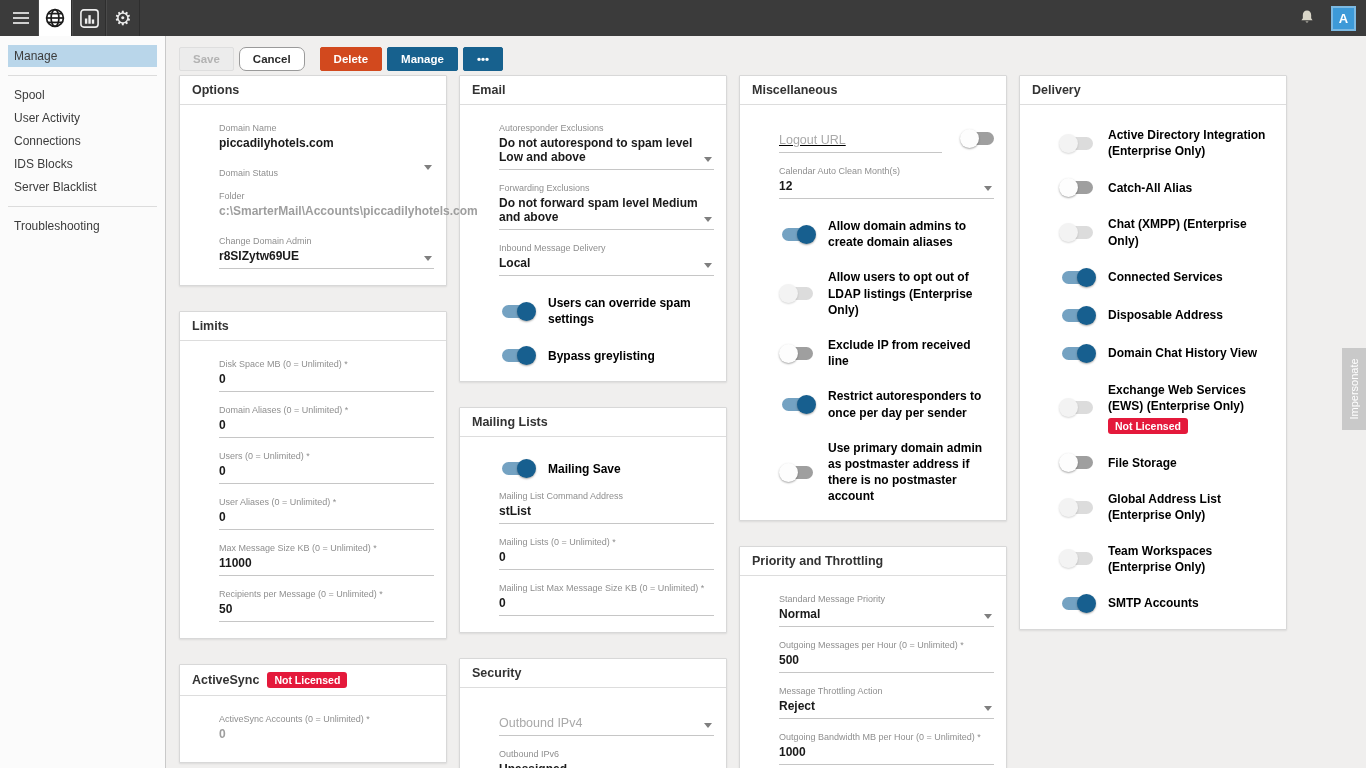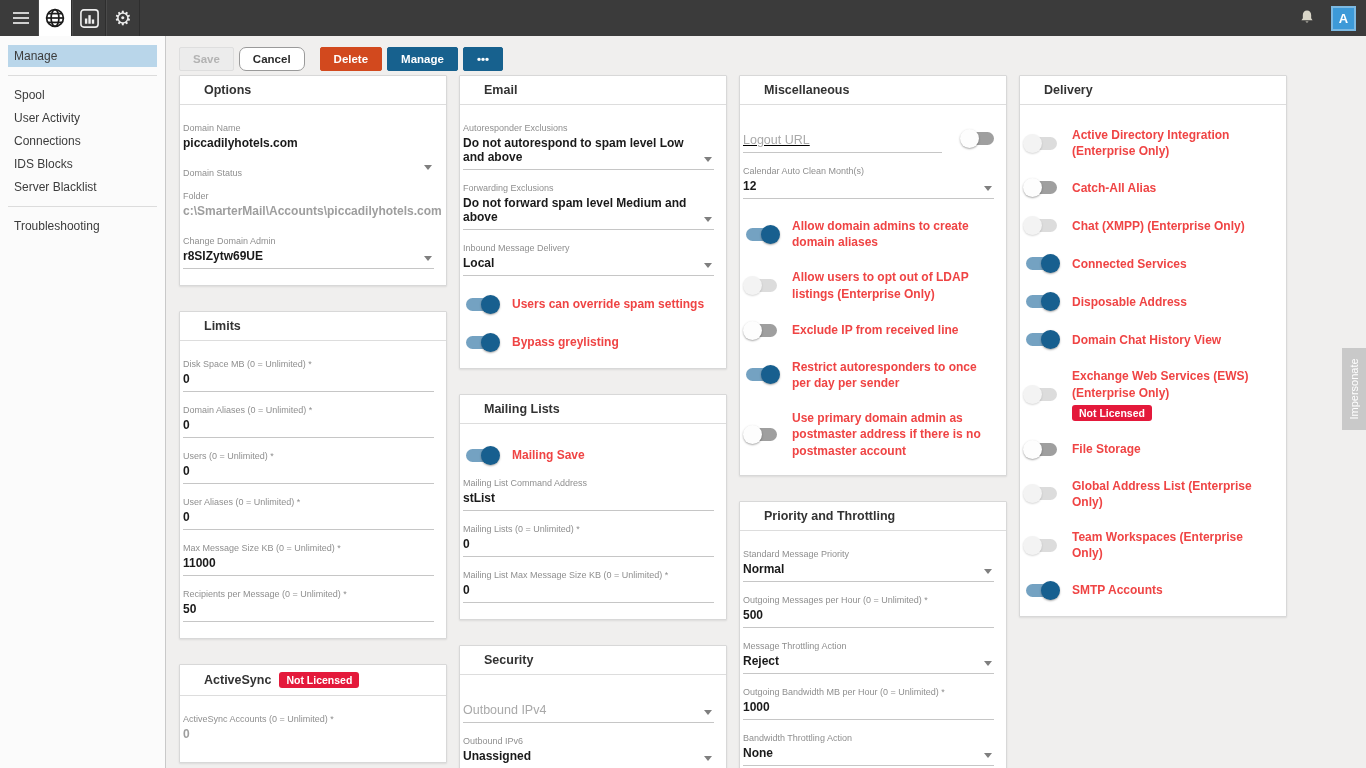--- a/index.html
+++ b/index.html
@@ -31,24 +31,24 @@
   .btn + .btn { margin-left: 5px; }
   .btn.disabled { background: #ececec; color: #b3b3b3; border-color: #dedede; cursor: default; }
   .btn.secondary { background: #ffffff; color: #2b2b2b; border-color: #9a9a9a; margin-right: 5px; border-radius: 7px; }
   .btn.danger { background: #d2491e; color: #fff; border-color: #d2491e; margin-left: 10px; }
   .btn.primary { background: #17618e; color: #fff; border-color: #17618e; }
 
   .columns { display: flex; align-items: flex-start; gap: 12px; padding-left: 13px; }
   .col { width: 268px; flex: none; display: flex; flex-direction: column; gap: 25px; }
 
   .card { background: #fff; border: 1px solid #d8d8d8; box-shadow: 0 1px 2px rgba(0,0,0,.09); border-radius: 1px; }
-  .card-header { padding: 7px 24px; border-bottom: 1px solid #dddddd; display: flex; align-items: center; gap: 8px; }
+  .card-header { padding: 7px 12px; border-bottom: 1px solid #dddddd; display: flex; align-items: center; gap: 8px; }
   .card-title { font-size: 12.5px; font-weight: bold; color: #333; }
   .badge { background: #e4193b; color: #fff; font-size: 10.5px; font-weight: bold; padding: 2px 7px; border-radius: 3px; white-space: nowrap; }
-  .card-body { padding: 12px 12px 16px 3px; }
+  .card-body { padding: 12px 12px 16px 3px; margin-left: 36px; }
 
   
   .field { position: relative; margin-top: 13px; }
   .field:first-child { margin-top: 6px; }
   .f-label { font-size: 9px; color: #8f8f8f; margin-bottom: 1px; }
   .f-value { font-size: 12px; font-weight: bold; color: #1a1a1a; padding: 2px 14px 5px 0; border-bottom: 1px solid #c6c6c6; min-height: 18px; cursor: text; }
   .field.readonly .f-value { border-bottom: none; cursor: default; }
   .field.muted .f-value { color: #9e9e9e; font-weight: bold; }
   .field.placeholder-val .f-value { color: #a9a9a9; font-weight: normal; font-size: 12.5px; }
   .field.no-label { padding-top: 8px; }
@@ -59,21 +59,21 @@
   .toggle-row { display: flex; align-items: center; margin-top: 19px; }
   .toggle-row:first-child { margin-top: 10px; }
   .toggle { position: relative; width: 31px; height: 13px; border-radius: 7px; flex: none; margin: 3px 0 3px 3px; cursor: pointer; }
   .knob { position: absolute; top: -3px; width: 19px; height: 19px; border-radius: 50%; box-shadow: 0 1px 2px rgba(0,0,0,.35); }
   .toggle.on { background: #74a2c2; }
   .toggle.on .knob { right: -3px; background: #175f8f; }
   .toggle.off { background: #9f9f9f; }
   .toggle.off .knob { left: -3px; background: #fdfdfd; }
   .toggle.disabled { background: #dcdcdc; cursor: default; }
   .toggle.disabled .knob { left: -3px; background: #f3f3f3; box-shadow: 0 1px 2px rgba(0,0,0,.16); }
-  .t-label { font-size: 12px; font-weight: bold; color: #ef4444; margin-left: 15px; line-height: 1.35; }
+  .t-label { font-size: 12px; font-weight: bold; color: #000000; margin-left: 15px; line-height: 1.35; }
   .t-col { margin-left: 15px; display: flex; flex-direction: column; align-items: flex-start; gap: 4px; }
   .t-col .t-label { margin-left: 0; }
 
   .input-toggle-row { display: flex; align-items: center; margin-top: 6px; }
   .input-toggle-row .field { flex: 1; margin-top: 0; margin-right: 18px; text-decoration: underline; }
 
   
   .impersonate { position: absolute; right: 0; top: 348px; width: 24px; height: 82px; background: #c9c9c9; display: flex; align-items: center; justify-content: center; cursor: pointer; z-index: 40; }
   .impersonate span { transform: rotate(-90deg); white-space: nowrap; color: #ffffff; font-size: 11px; }
 

